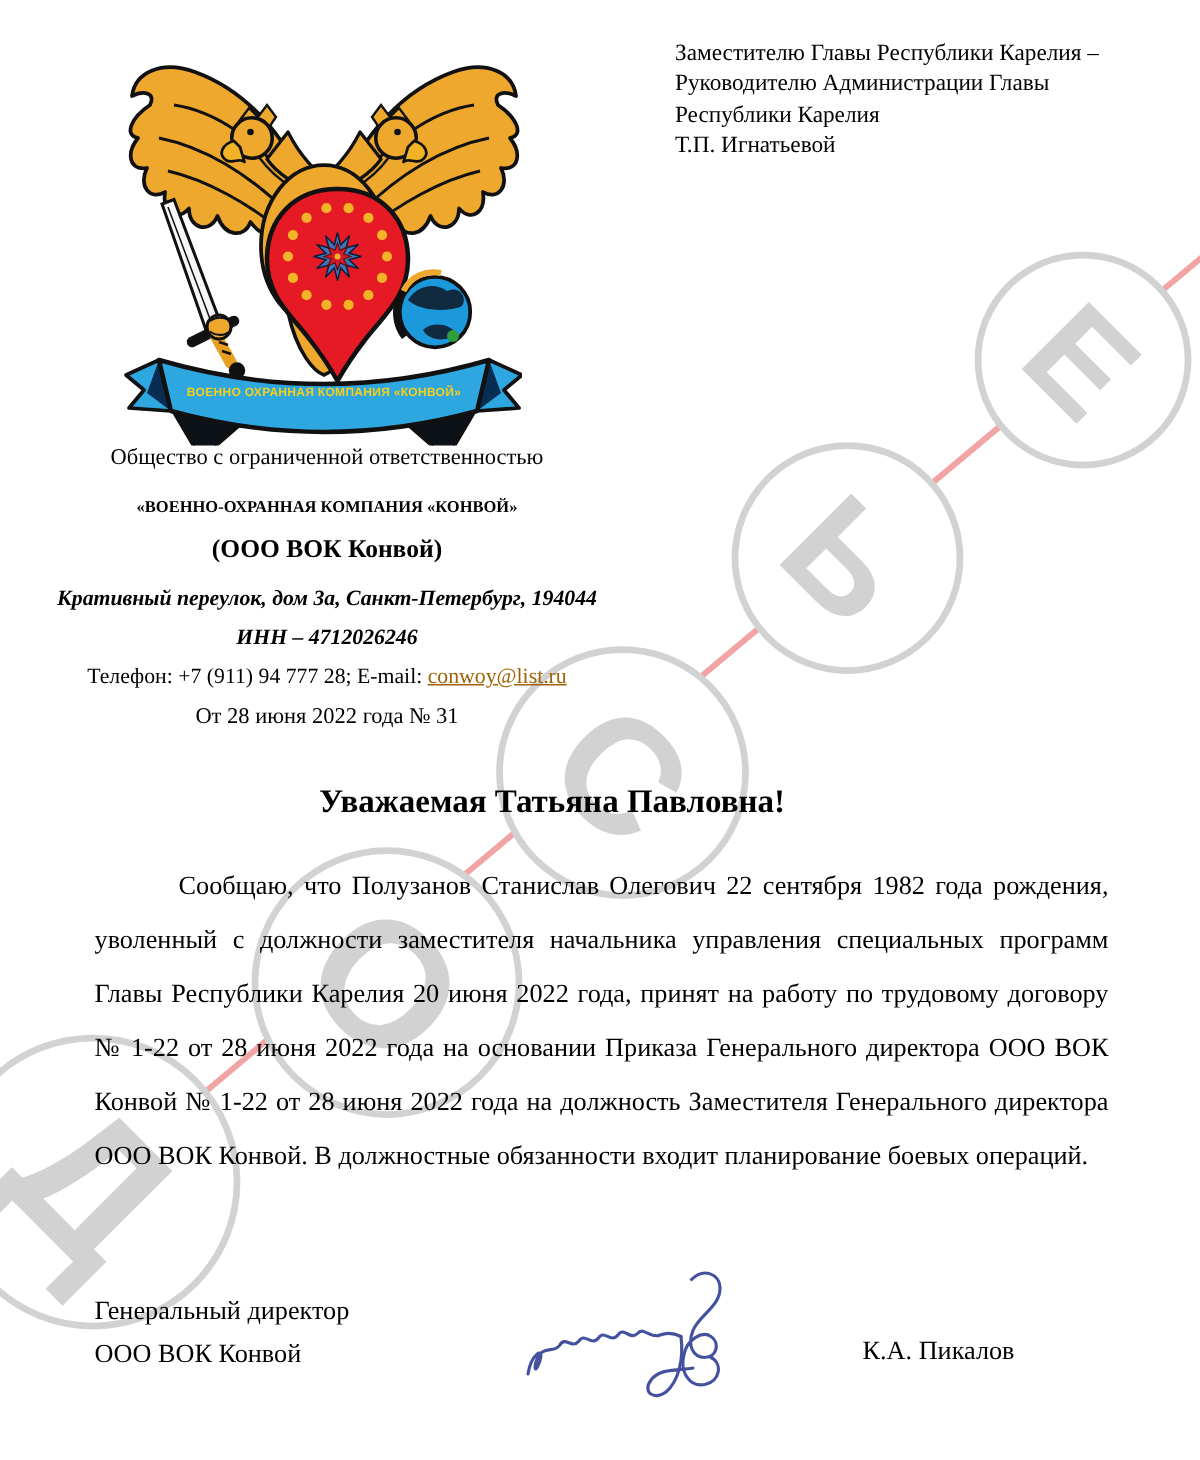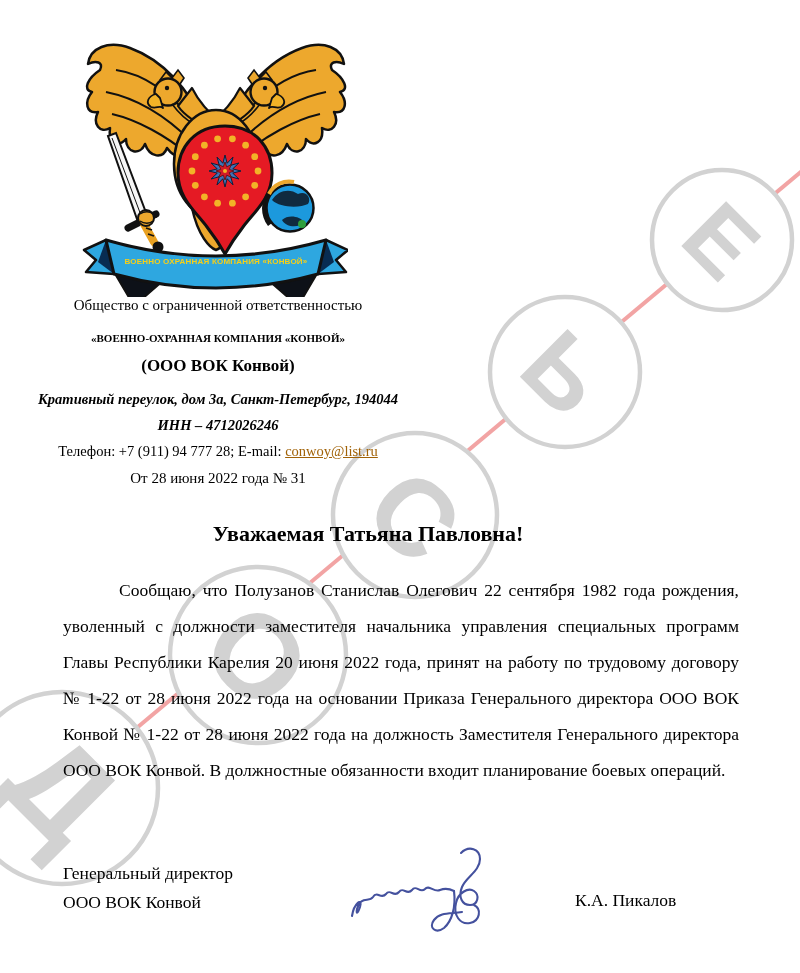--- a/index.html
+++ b/index.html
@@ -144,20 +144,26 @@
       <path d="M250,260 L230,294 L200,268 Z" fill="#0d1118" stroke="#111" stroke-width="2"></path>
       <path d="M38,228 L16,238 L28,248 L18,260 L46,262 Z" fill="#2ea7e0" stroke="#111" stroke-width="2.5" stroke-linejoin="round"></path>
       <path d="M258,228 L280,238 L268,248 L278,260 L250,262 Z" fill="#2ea7e0" stroke="#111" stroke-width="2.5" stroke-linejoin="round"></path>
       <path d="M38,228 L46,262 L30,250 Z" fill="#082c52"></path>
       <path d="M258,228 L250,262 L266,250 Z" fill="#082c52"></path>
       <path d="M38,228 Q148,260 258,228 L250,262 Q148,290 46,262 Z" fill="#2ea7e0" stroke="#111" stroke-width="3" stroke-linejoin="round"></path>
       <text class="banner-t" x="148" y="252" text-anchor="middle" font-size="8" font-weight="bold" fill="#f7cf17" letter-spacing="0.2">ВОЕННО ОХРАННАЯ КОМПАНИЯ «КОНВОЙ»</text>
     </g>
   </svg>
 
+  <div class="abs fg recipient">
+    <div>Заместителю Главы Республики Карелия –</div>
+    <div>Руководителю Администрации Главы</div>
+    <div>Республики Карелия</div>
+    <div>Т.П. Игнатьевой</div>
+  </div>
 
   <div class="abs fg org-block">
     <div class="org-type">Общество с ограниченной ответственностью</div>
     <div class="org-name">«ВОЕННО-ОХРАННАЯ КОМПАНИЯ «КОНВОЙ»</div>
     <div class="org-short">(ООО ВОК Конвой)</div>
     <div class="org-addr">Кративный переулок, дом 3а, Санкт-Петербург, 194044</div>
     <div class="org-inn">ИНН – 4712026246</div>
     <div class="org-phone">
       <span>Телефон: +7 (911) 94 777 28; E-mail: </span><a href="#">conwoy@list.ru</a>
     </div>

